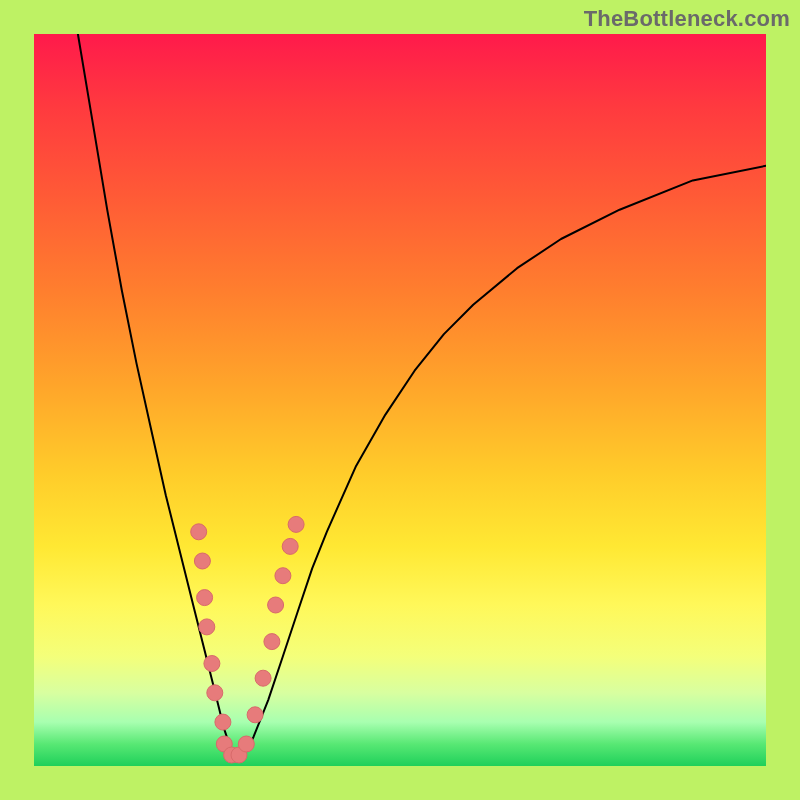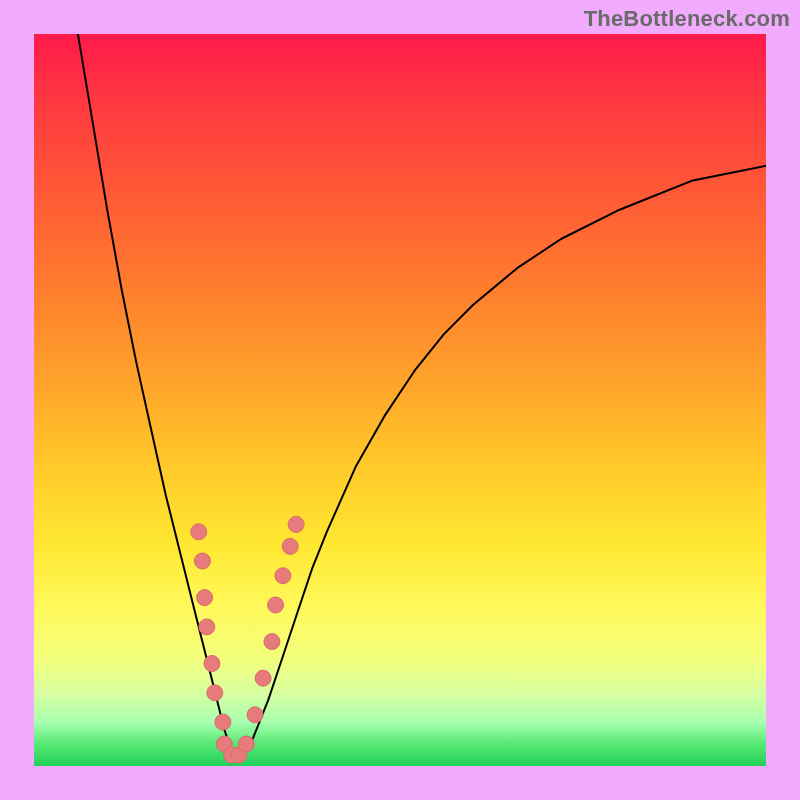--- a/index.html
+++ b/index.html
@@ -9,21 +9,21 @@
   height: 800px;
   overflow: hidden;
   background: #000;
 }
 .frame {
   position: absolute;
   top: 0;
   left: 0;
   width: 800px;
   height: 800px;
-  background: #f0abfc;
+  background: #bef264;
 }
 .plot-area {
   position: absolute;
   top: 34px;
   left: 34px;
   width: 732px;
   height: 732px;
   background: linear-gradient(to bottom,
     #ff1a4b 0%,
     #ff3a3f 10%,

